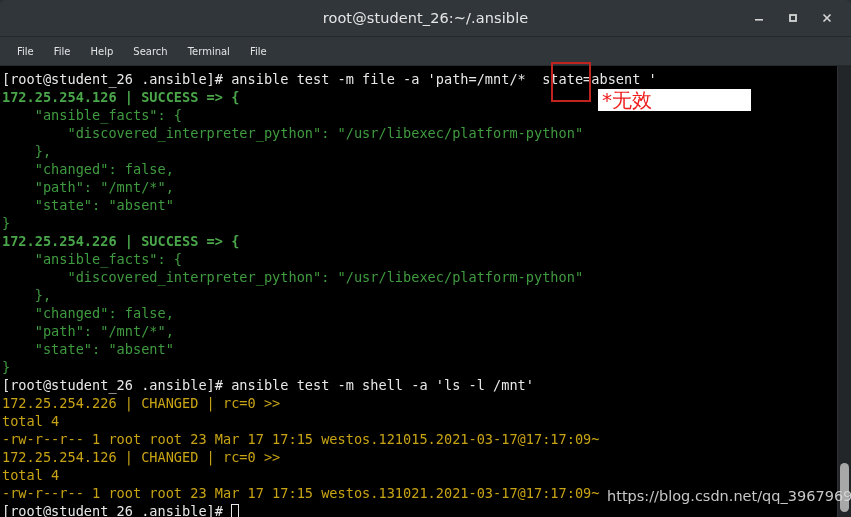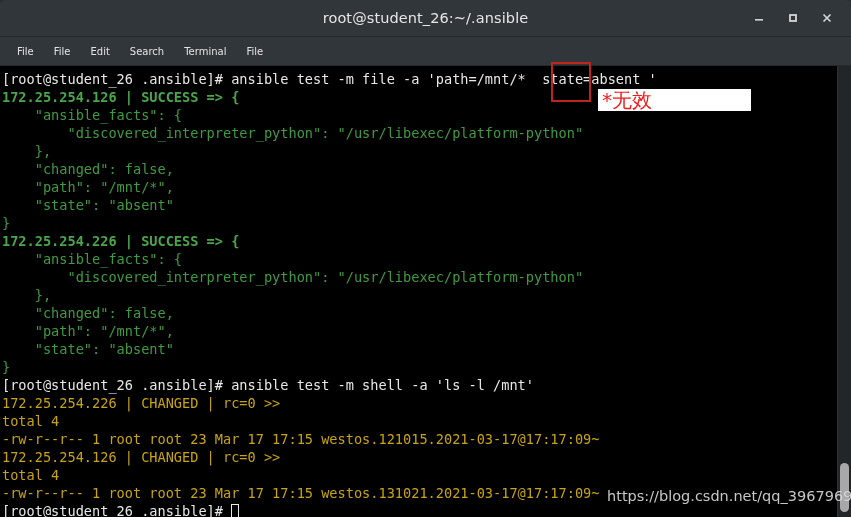--- a/index.html
+++ b/index.html
@@ -187,21 +187,21 @@
         <svg width="12" height="12" viewBox="0 0 12 12">
             <path d="M2.5 2.5 L9.5 9.5 M9.5 2.5 L2.5 9.5" stroke="currentColor" stroke-width="1.6" fill="none"></path>
           </svg>
       </span>
     </div>
   </div>
 
   <div class="menubar">
     <div class="menu-item">File</div>
     <div class="menu-item">File</div>
-    <div class="menu-item">Edit</div>
+    <div class="menu-item">Help</div>
     <div class="menu-item">Search</div>
     <div class="menu-item">Terminal</div>
     <div class="menu-item">File</div>
   </div>
 
   <div class="term-wrap">
     <div class="term" id="term"><div class="line c-prompt">[root@student_26 .ansible]# ansible test -m file -a 'path=/mnt/*  state=absent '</div><div class="line c-greenb">172.25.254.126 | SUCCESS =&gt; {</div><div class="line c-green">    "ansible_facts": {</div><div class="line c-green">        "discovered_interpreter_python": "/usr/libexec/platform-python"</div><div class="line c-green">    },</div><div class="line c-green">    "changed": false,</div><div class="line c-green">    "path": "/mnt/*",</div><div class="line c-green">    "state": "absent"</div><div class="line c-green">}</div><div class="line c-greenb">172.25.254.226 | SUCCESS =&gt; {</div><div class="line c-green">    "ansible_facts": {</div><div class="line c-green">        "discovered_interpreter_python": "/usr/libexec/platform-python"</div><div class="line c-green">    },</div><div class="line c-green">    "changed": false,</div><div class="line c-green">    "path": "/mnt/*",</div><div class="line c-green">    "state": "absent"</div><div class="line c-green">}</div><div class="line c-prompt">[root@student_26 .ansible]# ansible test -m shell -a 'ls -l /mnt'</div><div class="line c-yellow">172.25.254.226 | CHANGED | rc=0 &gt;&gt;</div><div class="line c-yellow">total 4</div><div class="line c-yellow">-rw-r--r-- 1 root root 23 Mar 17 17:15 westos.121015.2021-03-17@17:17:09~</div><div class="line c-yellow">172.25.254.126 | CHANGED | rc=0 &gt;&gt;</div><div class="line c-yellow">total 4</div><div class="line c-yellow">-rw-r--r-- 1 root root 23 Mar 17 17:15 westos.131021.2021-03-17@17:17:09~</div><div class="line c-prompt">[root@student_26 .ansible]# <span class="cursor"></span></div></div>
     <div class="scrollbar">
       <div class="scroll-thumb" id="scroll-thumb" style="top: 88%; height: 11%;"></div>
     </div>

